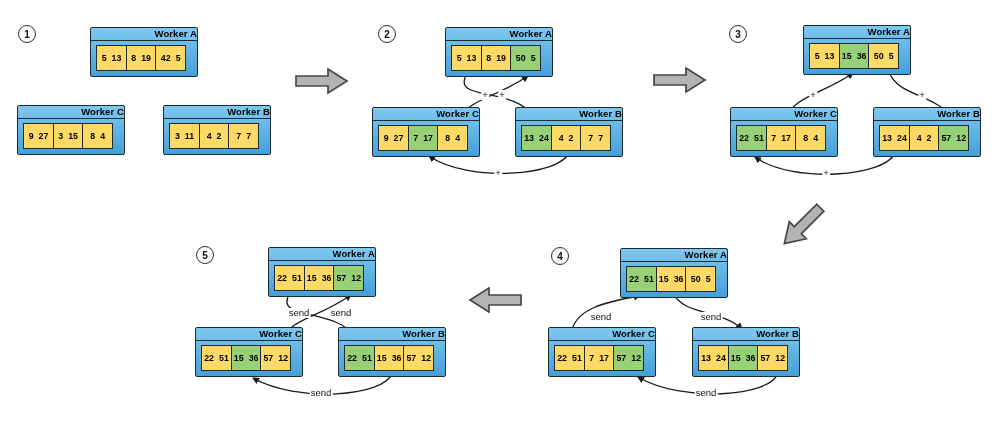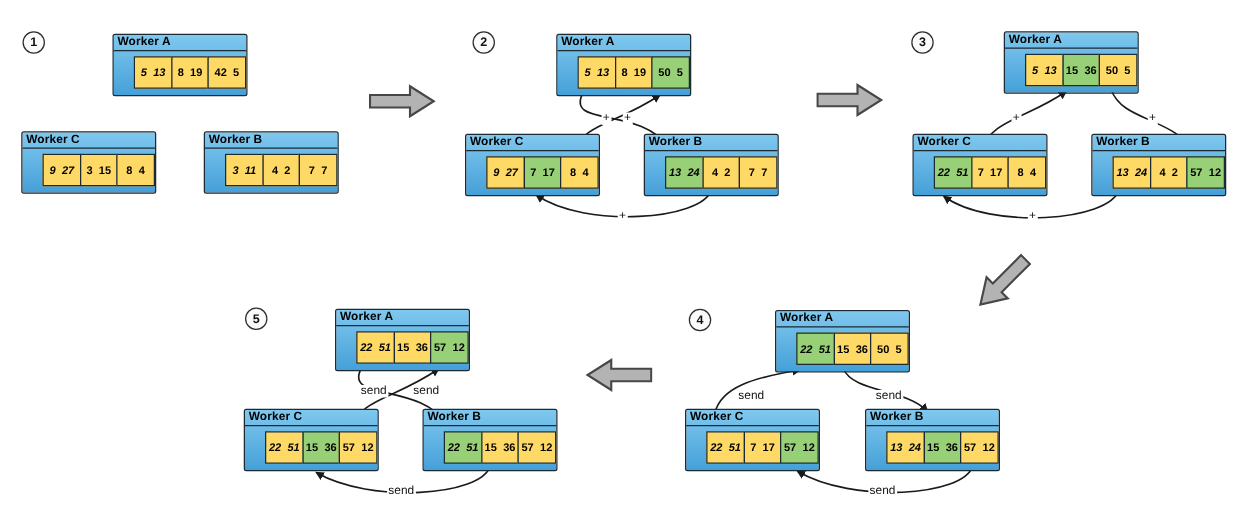--- a/index.html
+++ b/index.html
@@ -6,38 +6,39 @@
   #canvas{
     position:relative;width:1000px;height:425px;background:#ffffff;overflow:hidden;
     font-family:"Liberation Sans", sans-serif;
   }
   
   .worker{
     position:absolute;width:108px;height:50px;box-sizing:border-box;
     background:linear-gradient(180deg, var(--blue-top,#7fc8ef) 0%, var(--blue-bottom,#45a0d8) 100%);
     border:1.6px solid var(--border-dark,#1c2a33);
     border-radius:2px;
+    text-align:right;
   }
   .worker-title{
     font-size:9.5px;font-weight:bold;color:#000;
     height:12px;line-height:12px;padding-left:3px;
     border-bottom:1.4px solid var(--border-dark,#1c2a33);
     letter-spacing:0.1px;
   }
   .cells{display:flex;margin:4px 0 0 5px;}
   .cell{
     width:31px;height:26px;box-sizing:border-box;
     border:1.4px solid var(--border-dark,#1c2a33);
     margin-left:-1.4px;
     display:flex;align-items:center;justify-content:center;
     font-size:8.8px;font-weight:bold;color:#000;
     word-spacing:2.6px;white-space:nowrap;
     background:var(--cell-yellow,#ffd966);
   }
-  .cell:first-child{margin-left:11px;font-style:italic;}
+  .cell:first-child{margin-left:0;}
   .cell[data-state="green"]{background:var(--cell-green,#97d077);}
   
   .badge{
     position:absolute;width:18px;height:18px;box-sizing:border-box;
     border-radius:50%;border:1.7px solid #2e2e2e;background:#fbfbfb;
     display:flex;align-items:center;justify-content:center;
     font-size:10px;font-weight:bold;color:#111;
   }
   
   .alabel{

